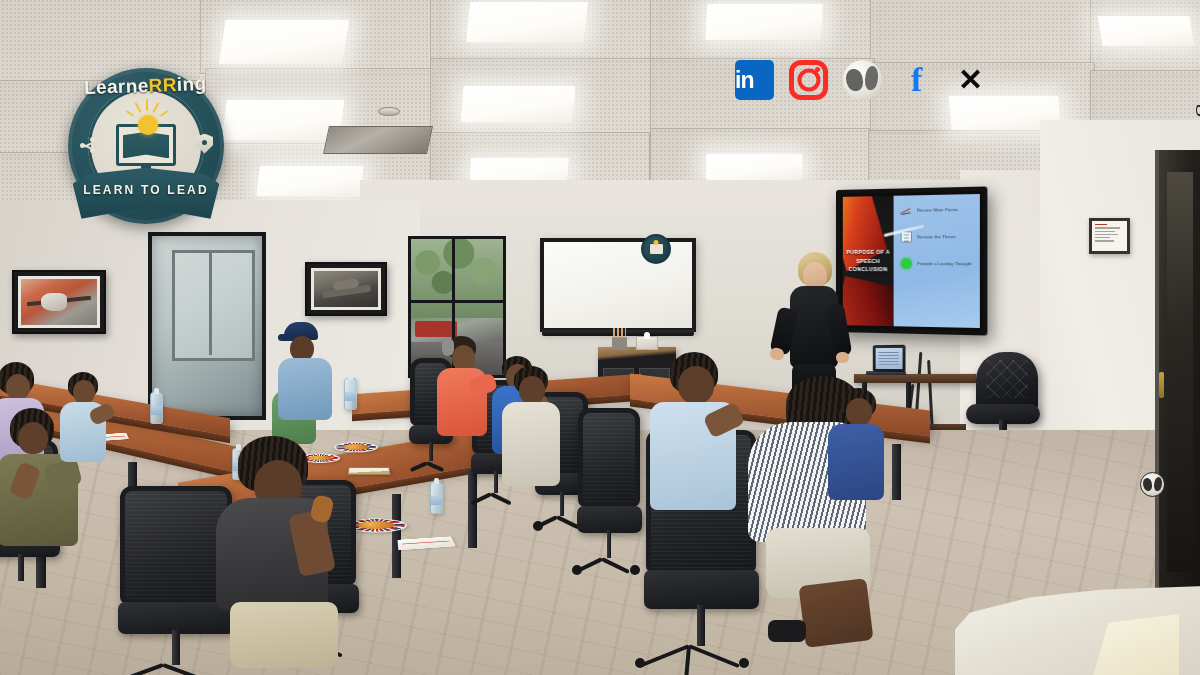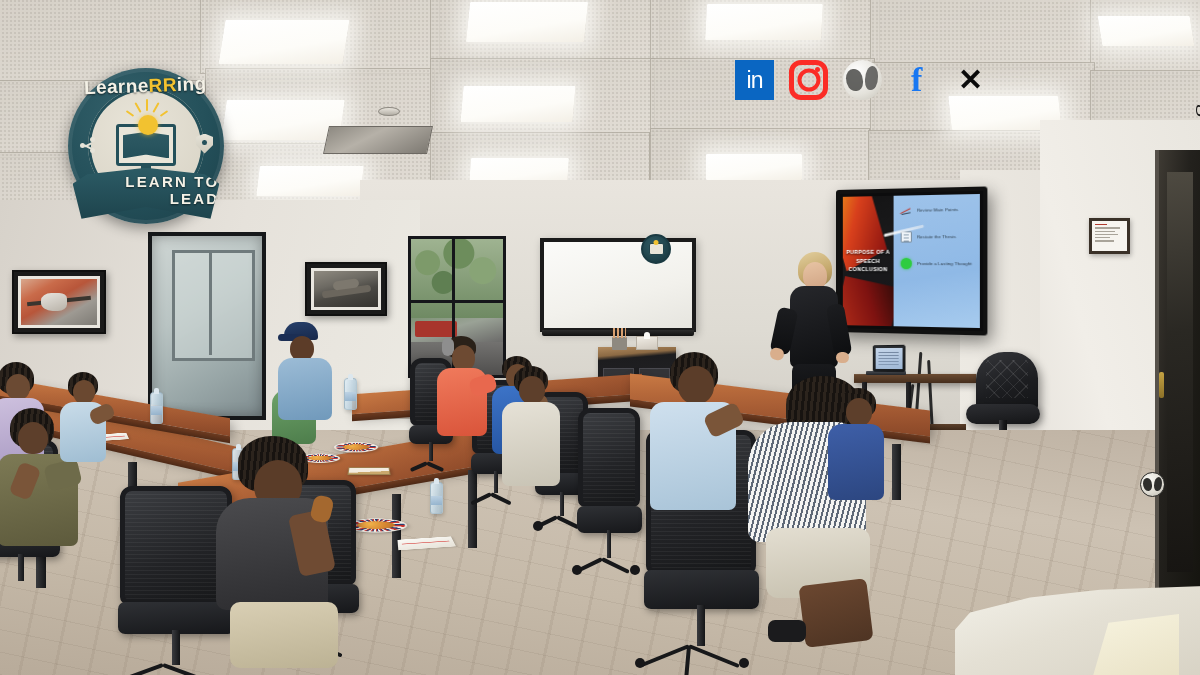--- a/index.html
+++ b/index.html
@@ -517,21 +517,21 @@
   .logo-ray{position:absolute;width:2px;background:#f2c230;z-index:5;border-radius:1px;}
   .logo-banner{
     position:absolute;left:3%;bottom:2%;width:94%;height:34%;
     background:linear-gradient(180deg,#2c5b65,#1d434c);
     clip-path:polygon(0 30%,10% 12%,50% 0,90% 12%,100% 30%,94% 96%,50% 74%,6% 96%);
     display:flex;align-items:center;justify-content:center;
     padding-bottom:8px;
     z-index:7;
   }
   .logo-tagline{
-    color:#f4f1e6;font-size:15px;font-weight:700;letter-spacing:2.2px;
+    color:#f4f1e6;font-size:12px;font-weight:700;letter-spacing:2.2px;
     text-shadow:0 1px 2px rgba(0,0,0,.55);
     text-align:right;
   }
   .logo-node{
     position:absolute;left:8%;top:44%;width:16px;height:16px;z-index:6;
   }
   .logo-node span{position:absolute;background:#e6e3d8;border-radius:50%;}
   .logo-shield{
     position:absolute;right:7%;top:42%;width:17px;height:20px;z-index:6;
     background:linear-gradient(180deg,#e6e3d8,#cdc9bb);
@@ -541,23 +541,23 @@
     content:"";position:absolute;left:36%;top:30%;width:28%;height:28%;border-radius:50%;
     background:#24505a;
   }
 
   .social-bar{
     position:absolute;left:735px;top:56px;width:255px;height:48px;
     display:flex;align-items:center;gap:15px;
   }
   .si{width:40px;height:40px;position:relative;}
   .si-linkedin{
-    background:#0a66c2;border-radius:0;
-    display:flex;align-items:center;justify-content:center;
-    color:#fff;font-size:23px;font-weight:400;font-family:"Liberation Sans",sans-serif;
+    background:#0a66c2;border-radius:5px;
+    display:flex;align-items:center;
+    color:#fff;font-size:23px;font-weight:700;font-family:"Liberation Sans",sans-serif;
     letter-spacing:-1px;
   }
   .si-instagram{
     border:5px solid #fb2c26;border-radius:12px;
   }
   .si-instagram::after{
     content:"";position:absolute;left:50%;top:50%;transform:translate(-50%,-50%);
     width:15px;height:15px;border:4px solid #fb2c26;border-radius:50%;
   }
   .si-instagram::before{

